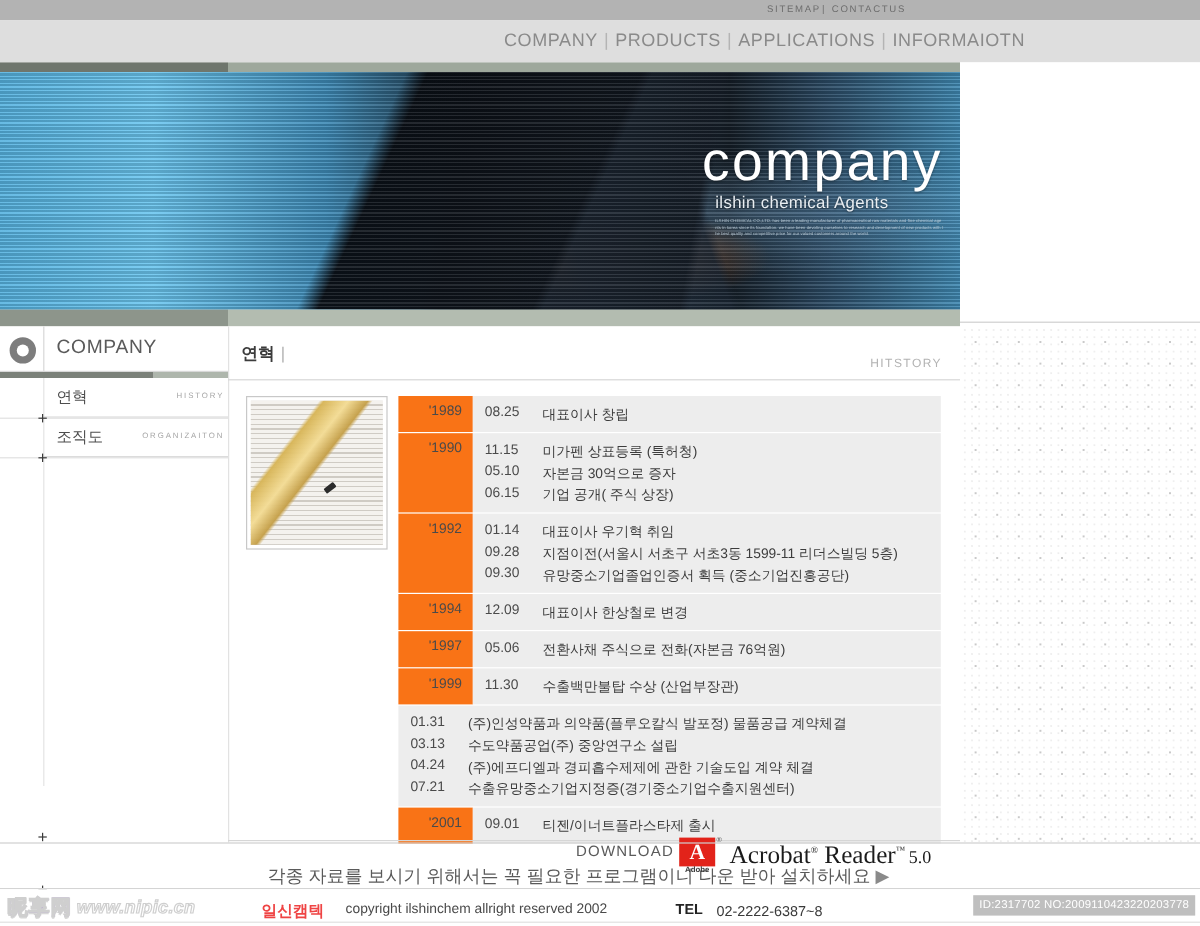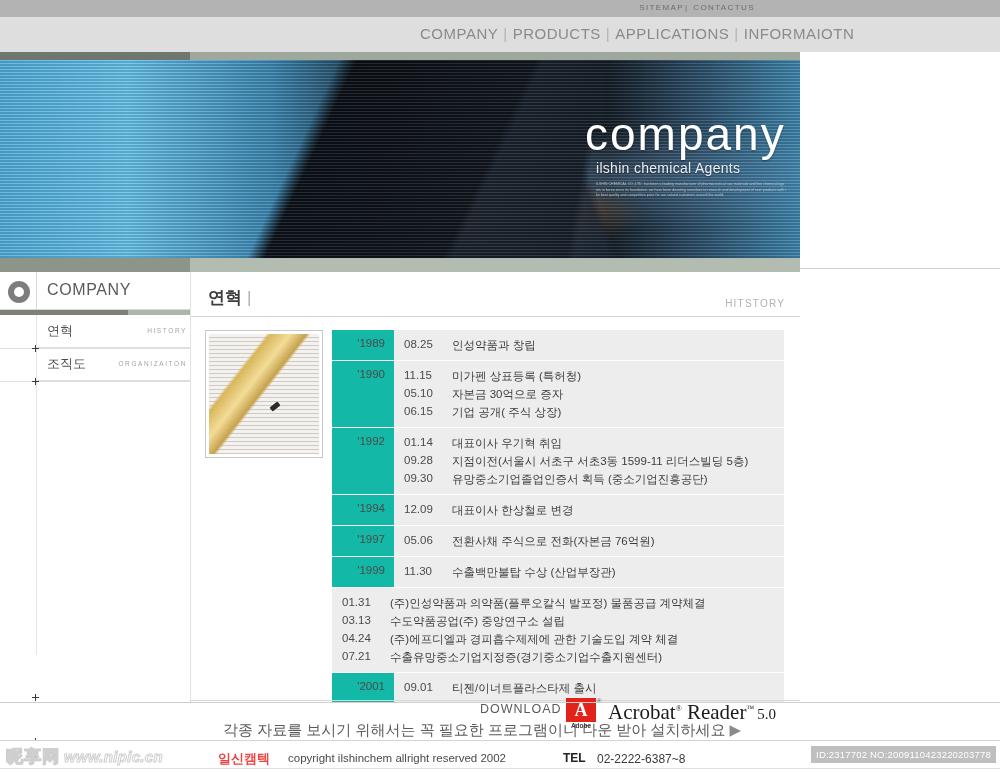--- a/index.html
+++ b/index.html
@@ -138,22 +138,22 @@
   .side-hrule1 { position:absolute; left:0; top:109px; width:190px; height:1px; background:#e0e0e0; }
 
   .plus { position:absolute; width:7px; height:7px; }
   .plus::before { content:""; position:absolute; left:0; top:3px; width:7px; height:1px; background:#3a3a3a; }
   .plus::after  { content:""; position:absolute; left:3px; top:0; width:1px; height:7px; background:#3a3a3a; }
 
   
   .content { position:absolute; left:190px; top:272px; width:610px; height:430px; background:#ffffff; }
   .content .vrule-l { position:absolute; left:0; top:0; width:1px; height:430px; background:#e2e2e2; }
   .page-title {
-    position:absolute; left:18px; top:14px;
-    font-size:17px; color:#3c3c3c; font-weight:bold;
+    position:absolute; left:11px; top:14px;
+    font-size:14px; color:#3c3c3c; font-weight:bold;
   }
   .page-title .pipe { color:#b0b0b0; font-weight:normal; padding-left:5px; }
   .page-eyebrow {
     position:absolute; right:15px; top:26px;
     font-size:10px; letter-spacing:1.2px; color:#b2b2b2;
   }
   .title-rule { position:absolute; left:0; top:44px; width:610px; height:1px; background:#d6d6d6; }
 
   .photo-box {
     position:absolute; left:15px; top:58px; width:118px; height:128px;
@@ -169,21 +169,21 @@
   }
   .photo-box .img::after {
     content:""; position:absolute; left:55%; top:58%; width:10px; height:5px;
     background:#2b2b2b; transform:rotate(-38deg); border-radius:1px;
   }
 
   
   .htable { position:absolute; left:142px; top:58px; width:452px; }
   .hrow { display:flex; margin-bottom:1px; }
   .hrow .yr {
-    width:62px; flex:0 0 62px; background:#14b8a6; color:#4a4a4a;
+    width:62px; flex:0 0 62px; background:#f97316; color:#4a4a4a;
     font-size:11.5px; text-align:right; padding:7px 9px 7px 0;
   }
   .hrow .ev { flex:1; background:#ededed; padding:6px 0 6px 0; }
   .evline { display:flex; padding:1.5px 0 1.5px 10px; }
   .evline .dt { width:42px; flex:0 0 42px; font-size:11.5px; color:#4a4a4a; }
   .evline .tx { font-size:11.5px; color:#3c3c3c; padding-left:6px; white-space:nowrap; }
 
   
   .dlrule { position:absolute; left:0; top:428px; width:610px; height:1px; background:#d6d6d6; }
   .dl-wrap { position:absolute; left:0; top:424px; width:610px; height:50px; }
@@ -332,21 +332,21 @@
     <div class="photo-box">
       <div class="img"></div>
     </div>
 
     <div class="htable" id="history-table">
         <div class="hrow">
           <div class="yr">'1989</div>
           <div class="ev">
             <div class="evline">
               <span class="dt">08.25</span>
-              <span class="tx">인성약품과 창립</span>
+              <span class="tx">대표이사 창립</span>
             </div>
           </div>
         </div>
         <div class="hrow">
           <div class="yr">'1990</div>
           <div class="ev">
             <div class="evline">
               <span class="dt">11.15</span>
               <span class="tx">미가펜 상표등록 (특허청)</span>
             </div>

